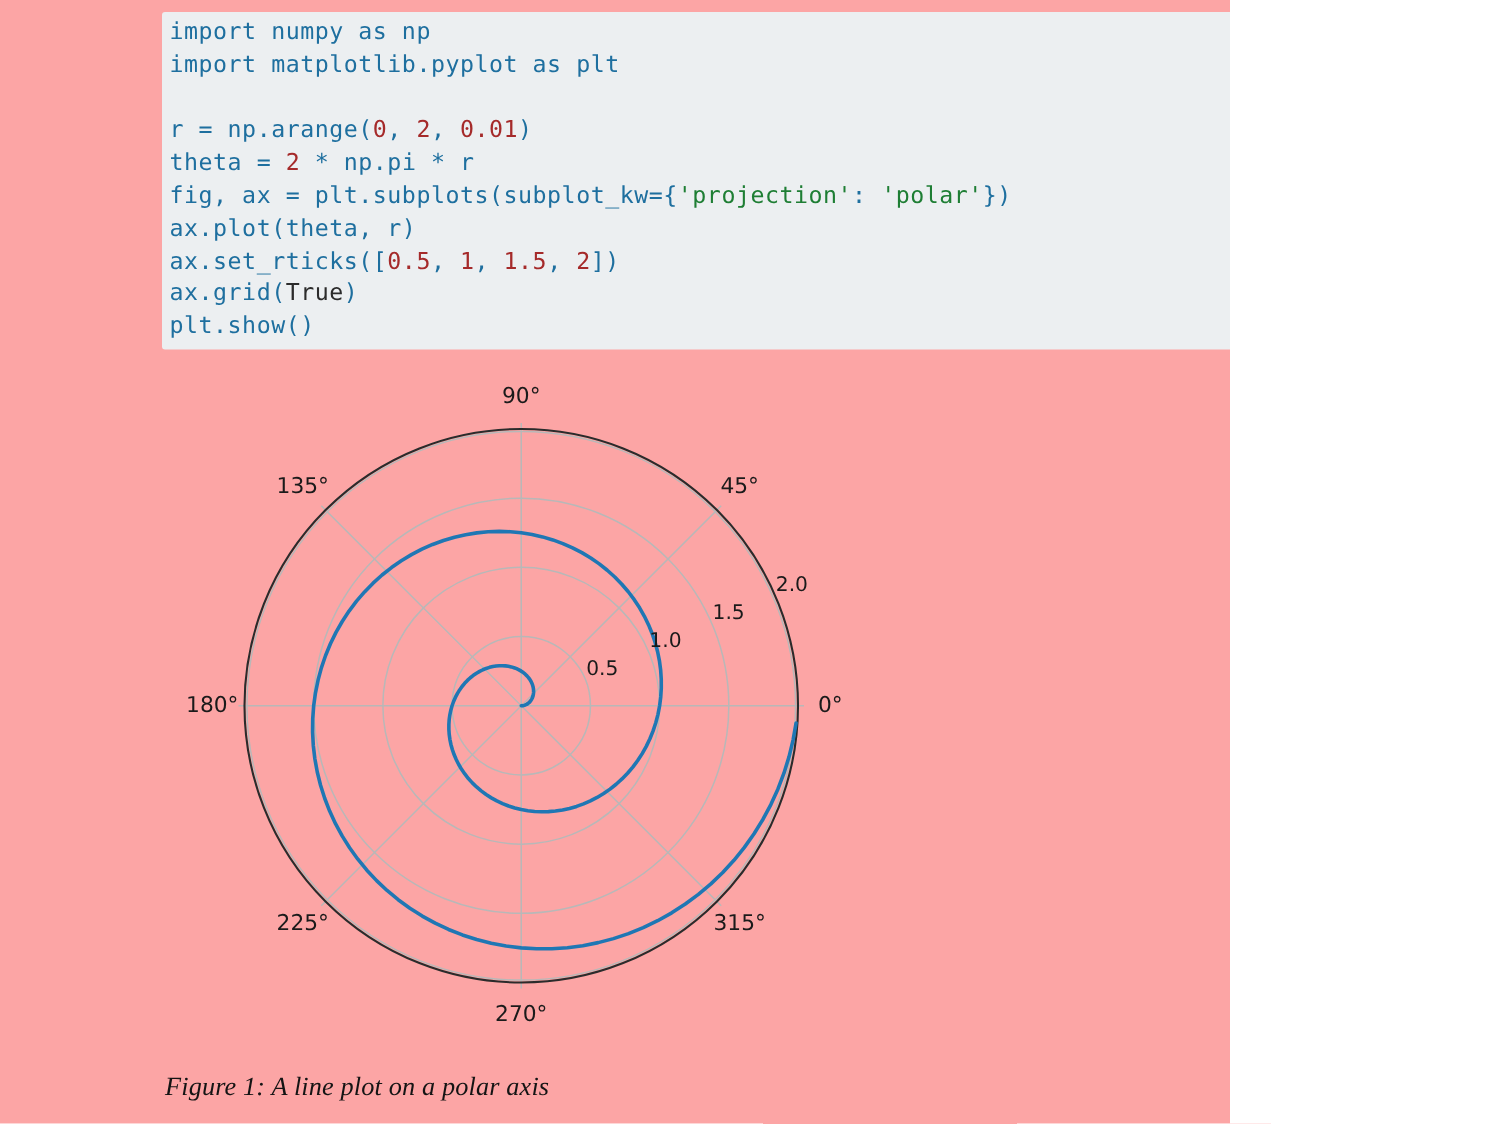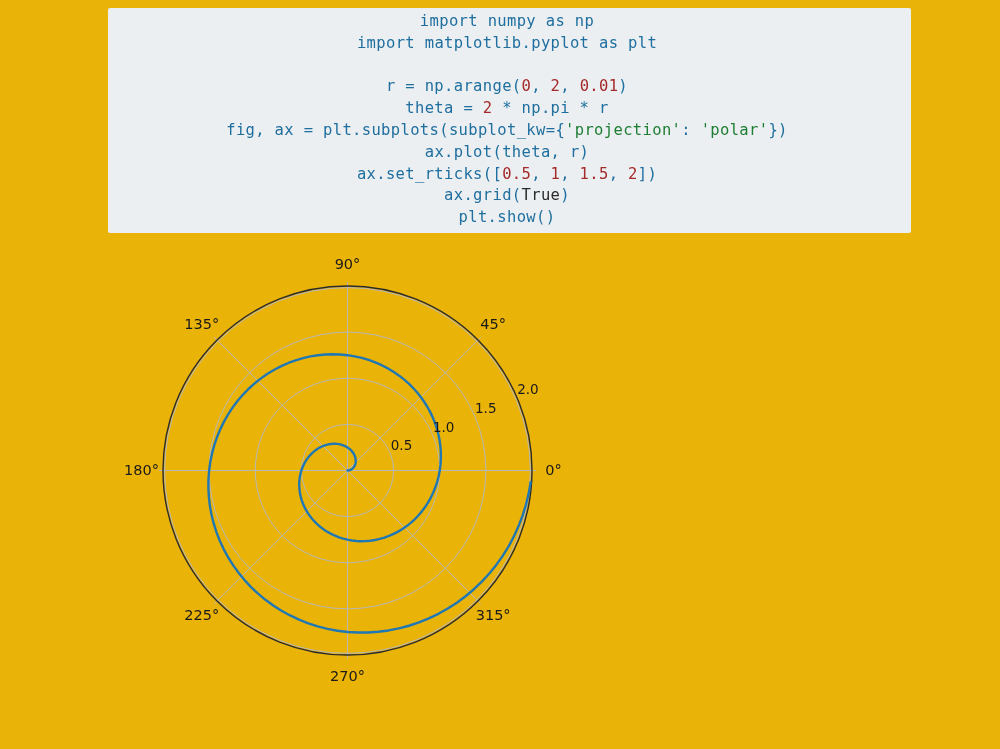--- a/index.html
+++ b/index.html
@@ -1,19 +1,18 @@
 <!DOCTYPE html>
 <html><head>
 <meta charset="utf-8">
 <style>
   html,body{margin:0;padding:0;background:#ffffff;}
   .page{
-    position:relative;width:1000px;height:749px;background:#eab308;overflow:hidden;
+    position:relative;width:820px;height:749px;background:#fca5a5;overflow:hidden;
     font-family:"DejaVu Sans","Liberation Sans",sans-serif;
-    text-align:center;
   }
   .code-block{
     position:absolute;left:108px;top:8px;width:803px;box-sizing:border-box;
     margin:0;padding:3px 10px 4px 5px;
     background:#eceff1;border-radius:2px;
     font-family:"DejaVu Sans Mono","Liberation Mono",monospace;
     font-size:15.5px;line-height:21.8px;letter-spacing:0.35px;
     white-space:pre;
   }
   .code-line{height:21.8px;}
@@ -62,14 +61,15 @@
         </g>
         <g>
           <text x="344.5133751831188" y="196.4516959781433" fill="#1a1a1a" font-size="13.5" text-anchor="middle" dominant-baseline="middle">0.5</text>
           <text x="386.65065941688374" y="177.69096831627203" fill="#1a1a1a" font-size="13.5" text-anchor="middle" dominant-baseline="middle">1.0</text>
           <text x="428.7879436506487" y="158.93024065440076" fill="#1a1a1a" font-size="13.5" text-anchor="middle" dominant-baseline="middle">1.5</text>
           <text x="470.92522788441363" y="140.16951299252946" fill="#1a1a1a" font-size="13.5" text-anchor="middle" dominant-baseline="middle">2.0</text>
         </g>
       </svg>
   </div>
 
+  <p class="caption">Figure 1: A line plot on a polar axis</p>
 
 </div>
 
 </body></html>

